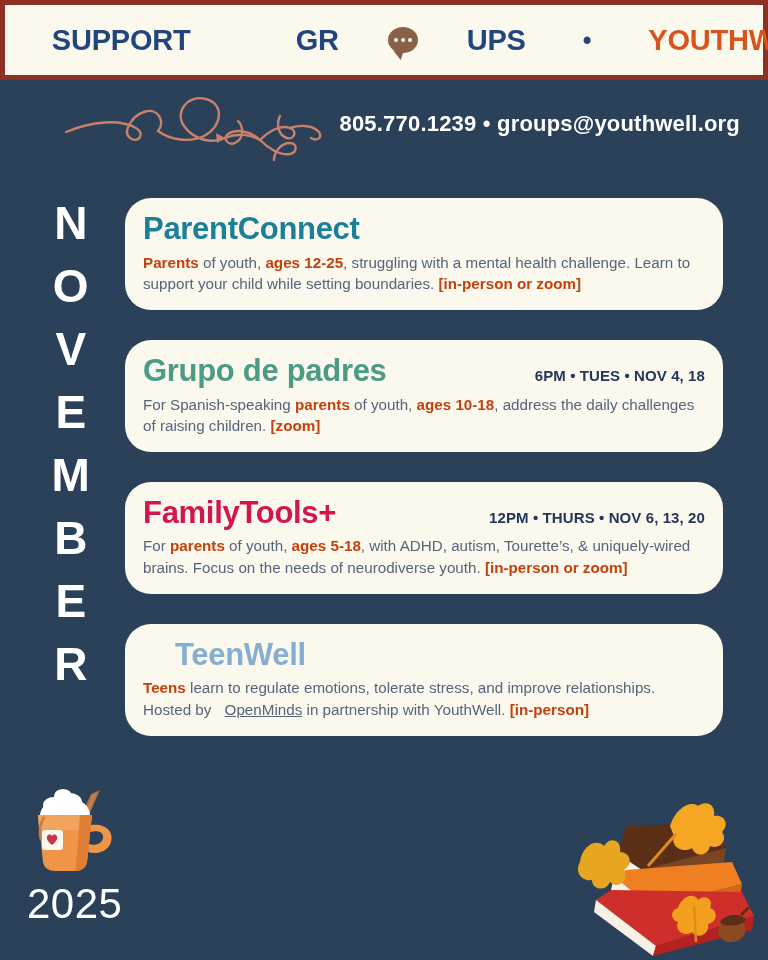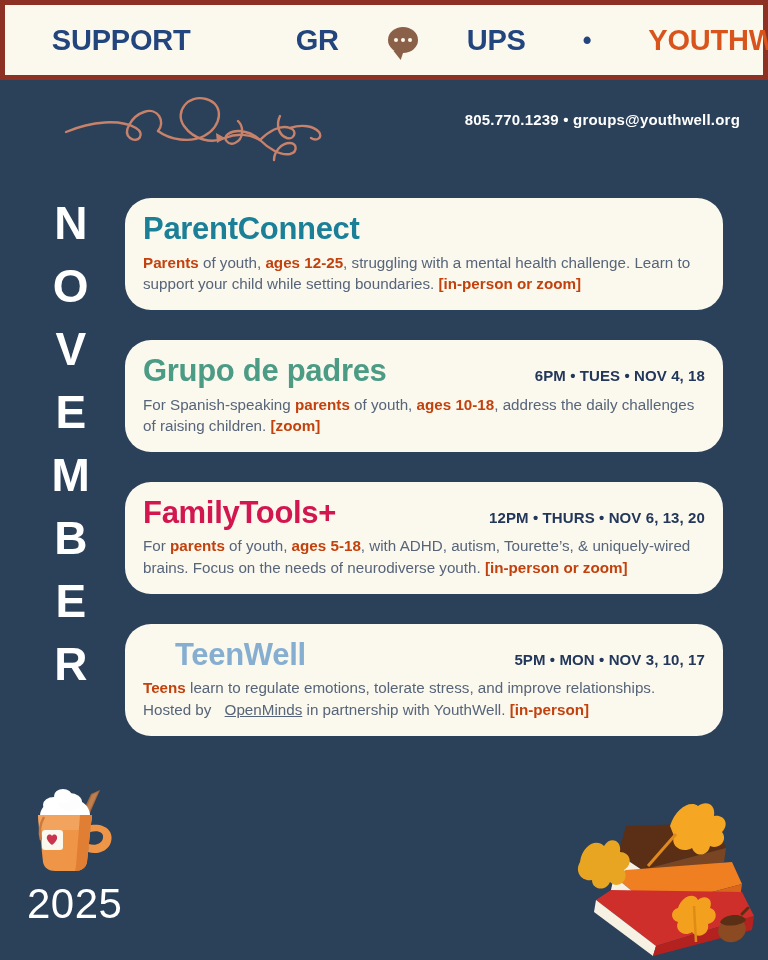--- a/index.html
+++ b/index.html
@@ -46,21 +46,21 @@
   .bubble i:nth-child(1){ left:6px; }
   .bubble i:nth-child(2){ left:13px; }
   .bubble i:nth-child(3){ left:20px; }
   .lg-ups{ color:#23457e; font-size:29px; font-weight:700; }
   .lg-youthwell{ color:#d9541d; font-size:29px; font-weight:700; }
   .lg-org{ color:#a98b6c; font-size:22px; font-weight:400; }
 
   
   .contact{
     position:absolute; right:28px; top:111px;
-    color:#ffffff; font-size:15px; font-weight:700; letter-spacing:0.2px;
+    color:#ffffff; font-size:22px; font-weight:700; letter-spacing:0.2px;
   }
 
   
   .flourish{ position:absolute; left:62px; top:88px; width:265px; height:82px; }
 
   
   .month{
     position:absolute; left:38px; top:192px; width:66px;
     display:flex; flex-direction:column; align-items:center;
   }
@@ -173,21 +173,20 @@
     <div class="card-top">
       <div class="card-title t-crimson">FamilyTools+</div>
       <div class="card-sched">12PM • THURS • NOV 6, 13, 20</div>
     </div>
     <div class="card-desc">For <b>parents</b> of youth, <b>ages 5-18</b>, with ADHD, autism, Tourette’s, &amp; uniquely-wired brains. Focus on the needs of neurodiverse youth. <b>[in-person or zoom]</b></div>
   </div>
 
   <div class="card">
     <div class="card-top">
       <div class="card-title t-blue">TeenWell</div>
-      <div class="card-sched">5PM • MON •  NOV 3, 10, 17</div>
     </div>
     <div class="card-desc"><b>Teens</b> learn to regulate emotions, tolerate stress, and improve relationships. Hosted by <u>OpenMinds</u> in partnership with YouthWell. <b>[in-person]</b></div>
   </div>
 
 </div>
 
 <svg class="mug" viewBox="0 0 118 100">
   <path d="M73 16 L82 12 L68 44 L60 44 Z" fill="#a8693f"></path>
   <path d="M74 17 L80 14 L67 43 L63 43 Z" fill="#c07f4e"></path>
   <path d="M22 38 C22 26, 36 20, 48 20 C61 20, 72 26, 72 38 Z" fill="#ffffff"></path>

